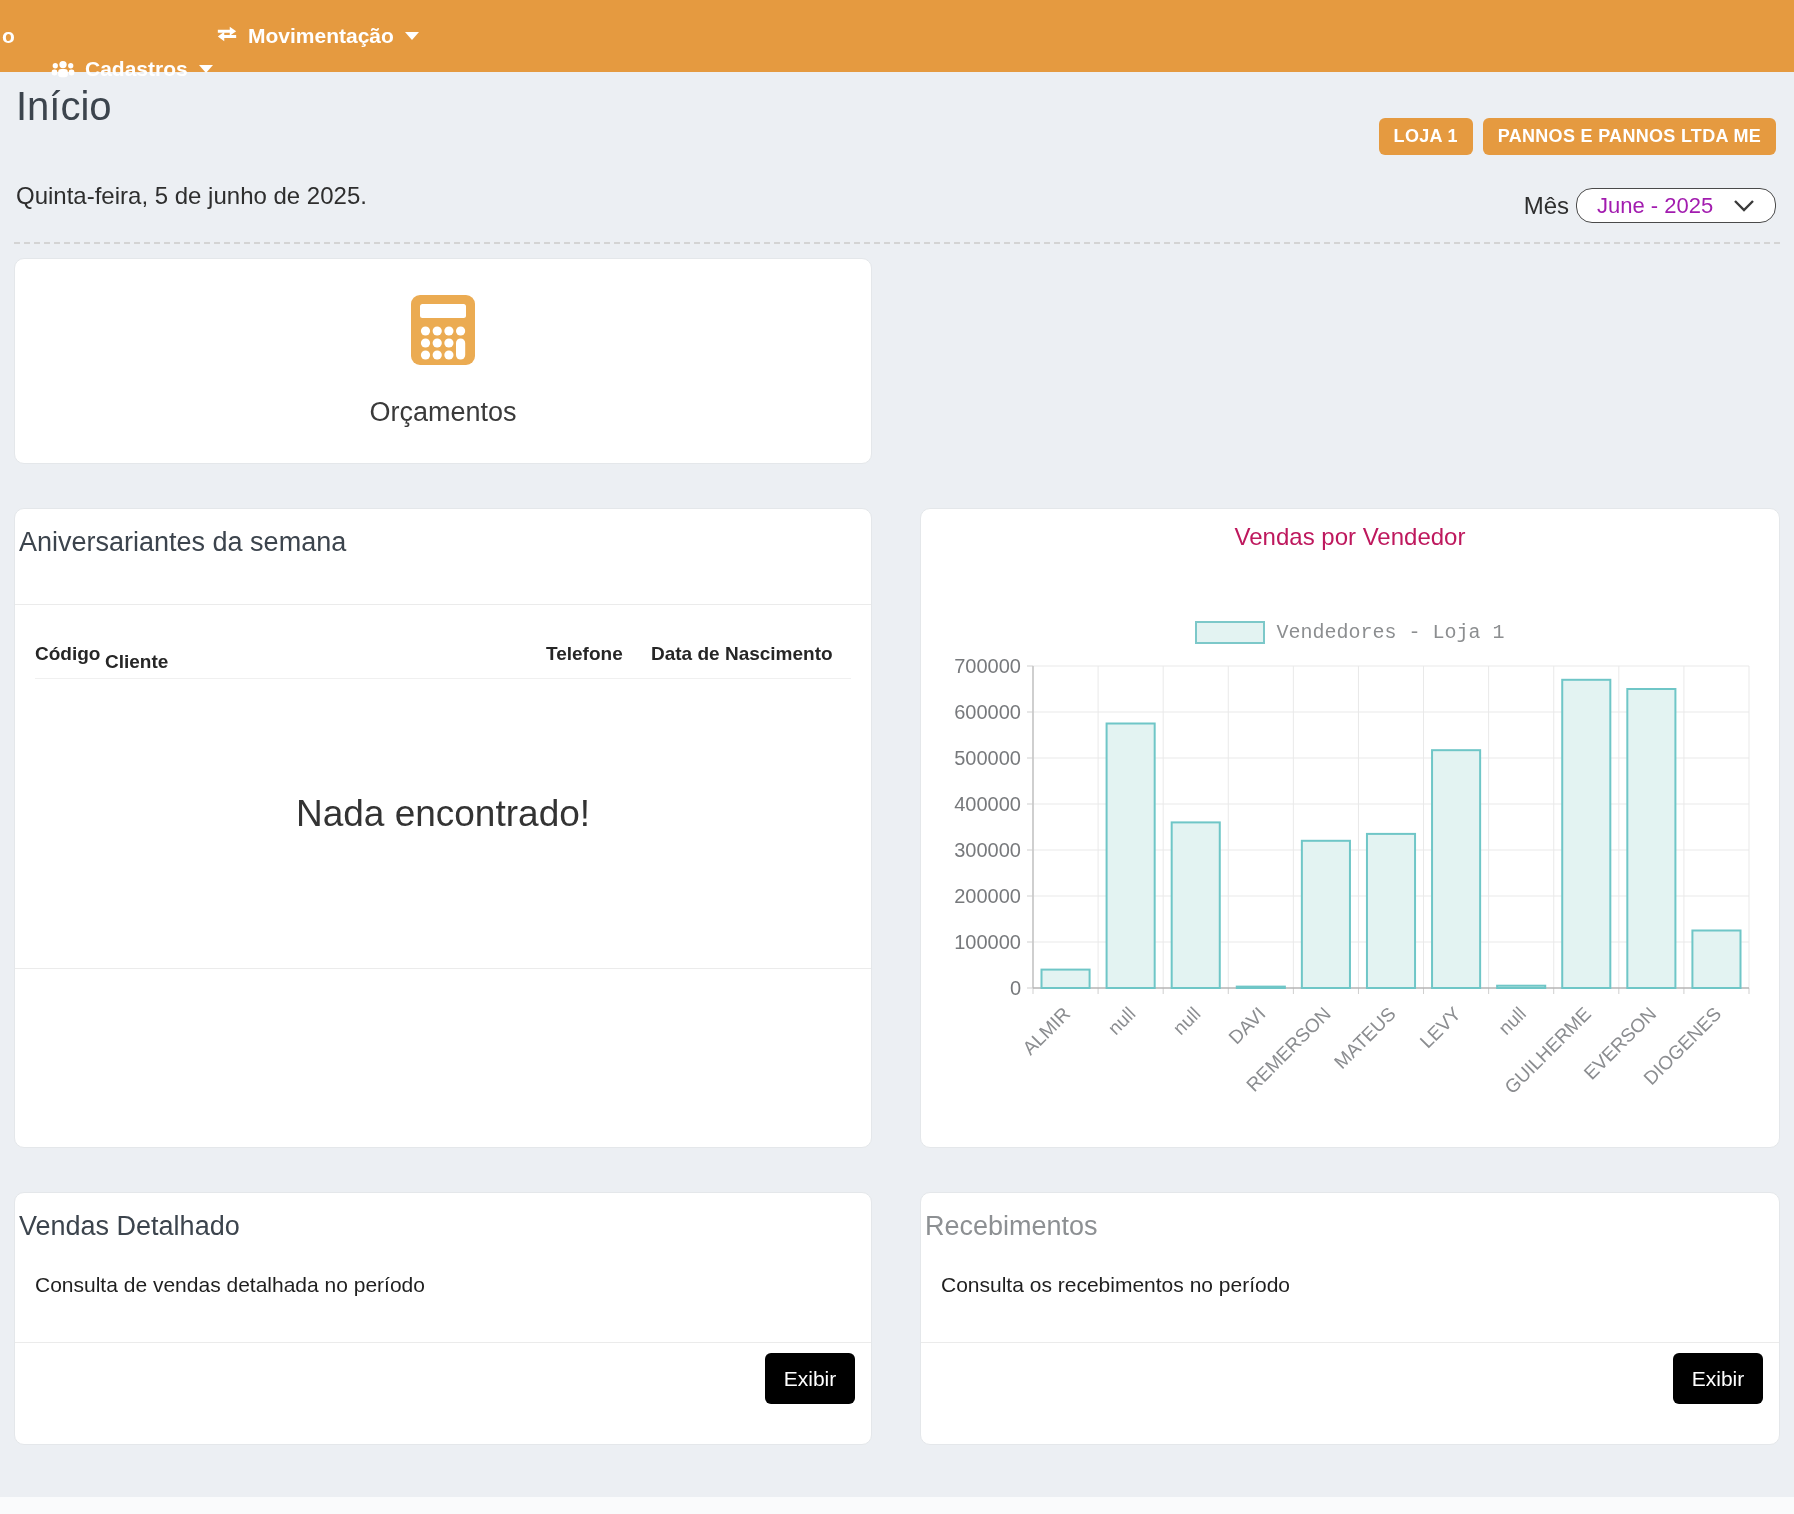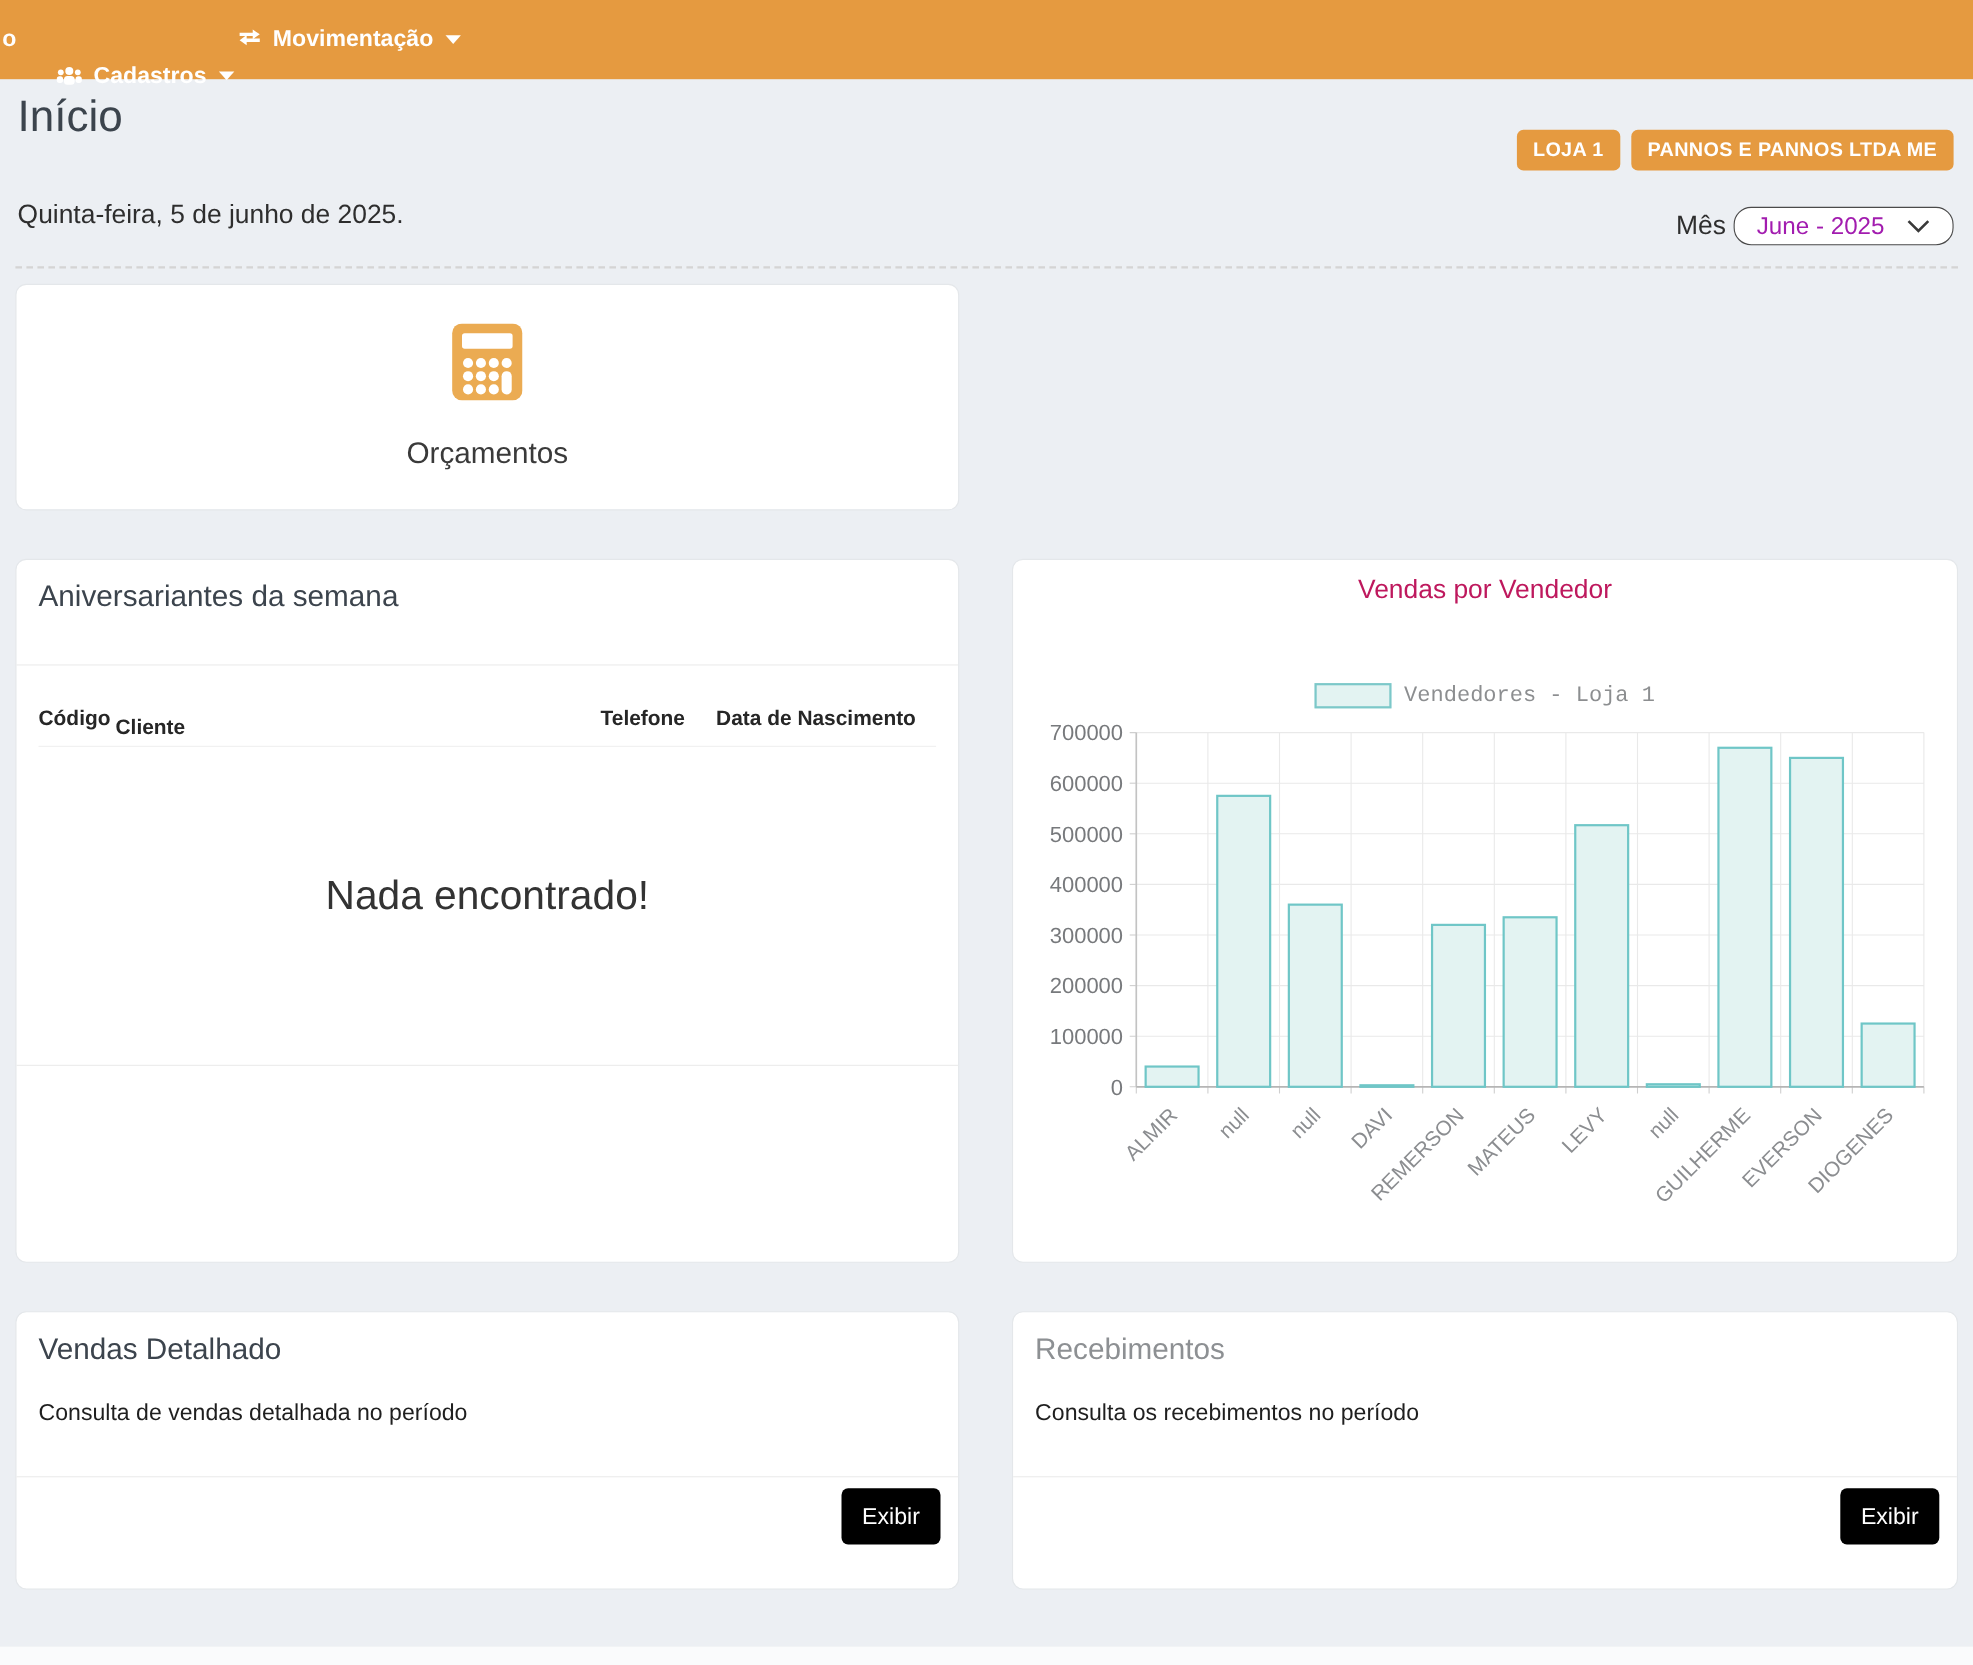--- a/index.html
+++ b/index.html
@@ -33,21 +33,21 @@
   .card-shortcut { left:14px; top:258px; width:858px; height:206px; }
   .shortcut-tile { width:100%; height:100%; display:flex; flex-direction:column; align-items:center;
                    justify-content:center; gap:28px; cursor:pointer; }
   .shortcut-label { font-size:27px; color:#3a3a3a; }
 
   .card-birthdays { left:14px; top:508px; width:858px; height:640px; }
   .card-chart     { left:920px; top:508px; width:860px; height:640px; }
   .card-vendas    { left:14px;  top:1192px; width:858px; height:253px; }
   .card-receb     { left:920px; top:1192px; width:860px; height:253px; }
 
-  .card-h { position:absolute; left:20px; top:18px; font-size:27px; color:#3c444d; }
+  .card-h { position:absolute; left:4px; top:18px; font-size:27px; color:#3c444d; }
   .hr { position:absolute; left:0; right:0; border-top:1px solid #ebebeb; }
 
   .thead-row { position:absolute; left:20px; right:20px; top:120px; height:50px; display:flex;
                align-items:center; border-bottom:1px solid #f0f0f0; font-weight:700; font-size:19px; color:#262626; }
   .th-codigo { width:70px; }
   .th-cliente { flex:1;margin-top:16px; }
   .th-telefone { width:105px; }
   .th-data { width:200px; }
   .empty-msg { position:absolute; left:0; right:0; top:284px; text-align:center; font-size:37px; color:#333; }
 

